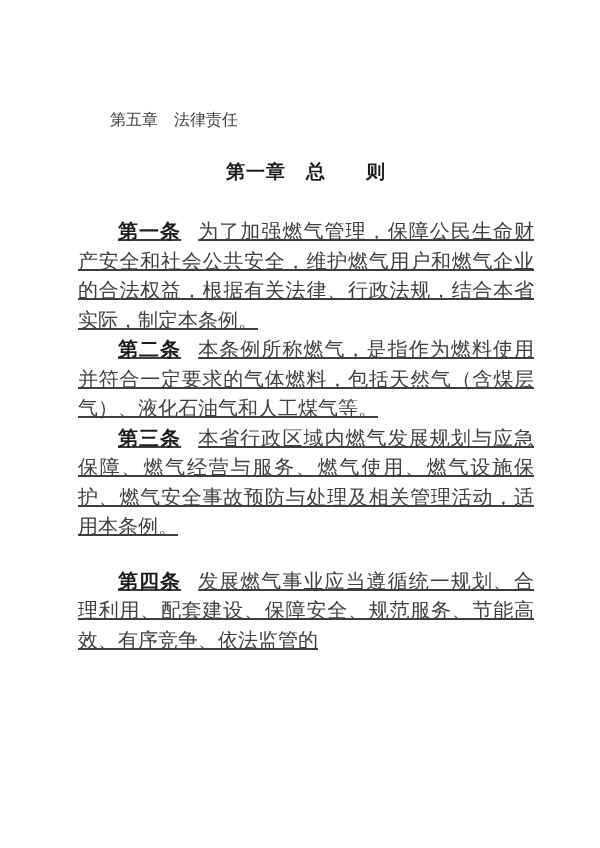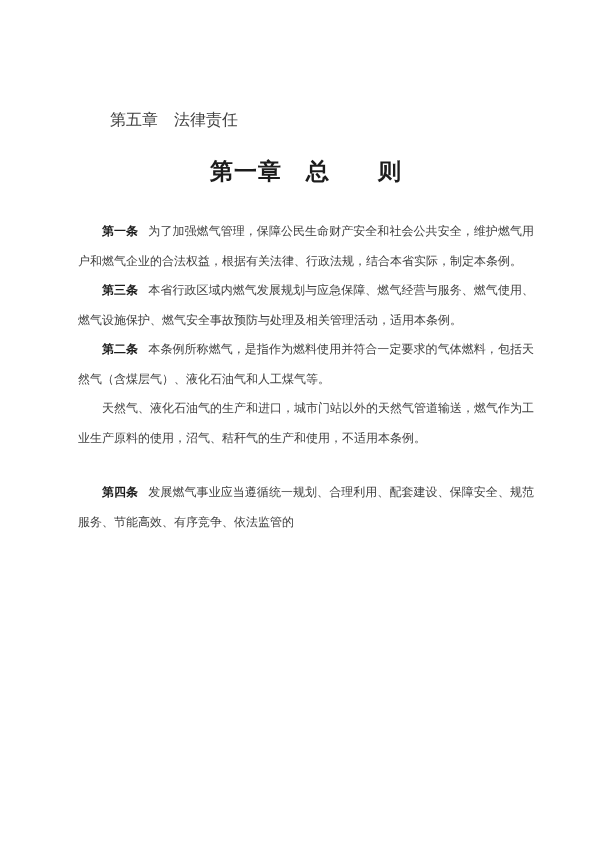--- a/index.html
+++ b/index.html
@@ -24,37 +24,38 @@
     filter: blur(0.25px);
   }
   .toc-line {
     font-size: 16px;
     line-height: 30px;
     text-indent: 2em;
     white-space: pre;
   }
   .heading {
     margin-top: 24px;
-    font-size: 23px;
+    font-size: 19px;
     line-height: 26px;
     font-weight: bold;
     color: #1c1c1c;
     text-align: center;
     letter-spacing: 1px;
     white-space: pre;
   }
   .body-text {
     margin-top: 32px;
   }
   p.para {
     margin: 0;
-    font-size: 12px;
+    font-size: 20px;
     line-height: 29.5px;
     text-align: justify;
     text-indent: 2em;
+    text-decoration: underline;
   }
   p.para.space-before {
     margin-top: 25px;
   }
   .lead {
     font-weight: bold;
     color: #1c1c1c;
     margin-right: 0.85em;
   }
   .lead:empty {
@@ -77,22 +78,21 @@
   <div class="content">
 
     <div class="toc">
       <div class="toc-line">第五章　法律责任</div>
     </div>
 
     <div class="heading">第一章　总　　则</div>
 
     <div class="body-text">
       <p class="para"><span class="lead">第一条</span><span>为了加强燃气管理，保障公民生命财产安全和社会公共安全，维护燃气用户和燃气企业的合法权益，根据有关法律、行政法规，结合本省实际，制定本条例。</span></p>
+      <p class="para"><span class="lead">第二条</span><span>本条例所称燃气，是指作为燃料使用并符合一定要求的气体燃料，包括天然气（含煤层气）、液化石油气和人工煤气等。</span></p>
       <p class="para"><span class="lead">第三条</span><span>本省行政区域内燃气发展规划与应急保障、燃气经营与服务、燃气使用、燃气设施保护、燃气安全事故预防与处理及相关管理活动，适用本条例。</span></p>
-      <p class="para"><span class="lead">第二条</span><span>本条例所称燃气，是指作为燃料使用并符合一定要求的气体燃料，包括天然气（含煤层气）、液化石油气和人工煤气等。</span></p>
-      <p class="para"><span>天然气、液化石油气的生产和进口，城市门站以外的天然气管道输送，燃气作为工业生产原料的使用，沼气、秸秆气的生产和使用，不适用本条例。</span></p>
       <p class="para space-before"><span class="lead">第四条</span><span>发展燃气事业应当遵循统一规划、合理利用、配套建设、保障安全、规范服务、节能高效、有序竞争、依法监管的</span></p>
     </div>
 
   </div>
 
   <div class="page-number">— 2 —</div>
 </div>
 
 </body></html>

